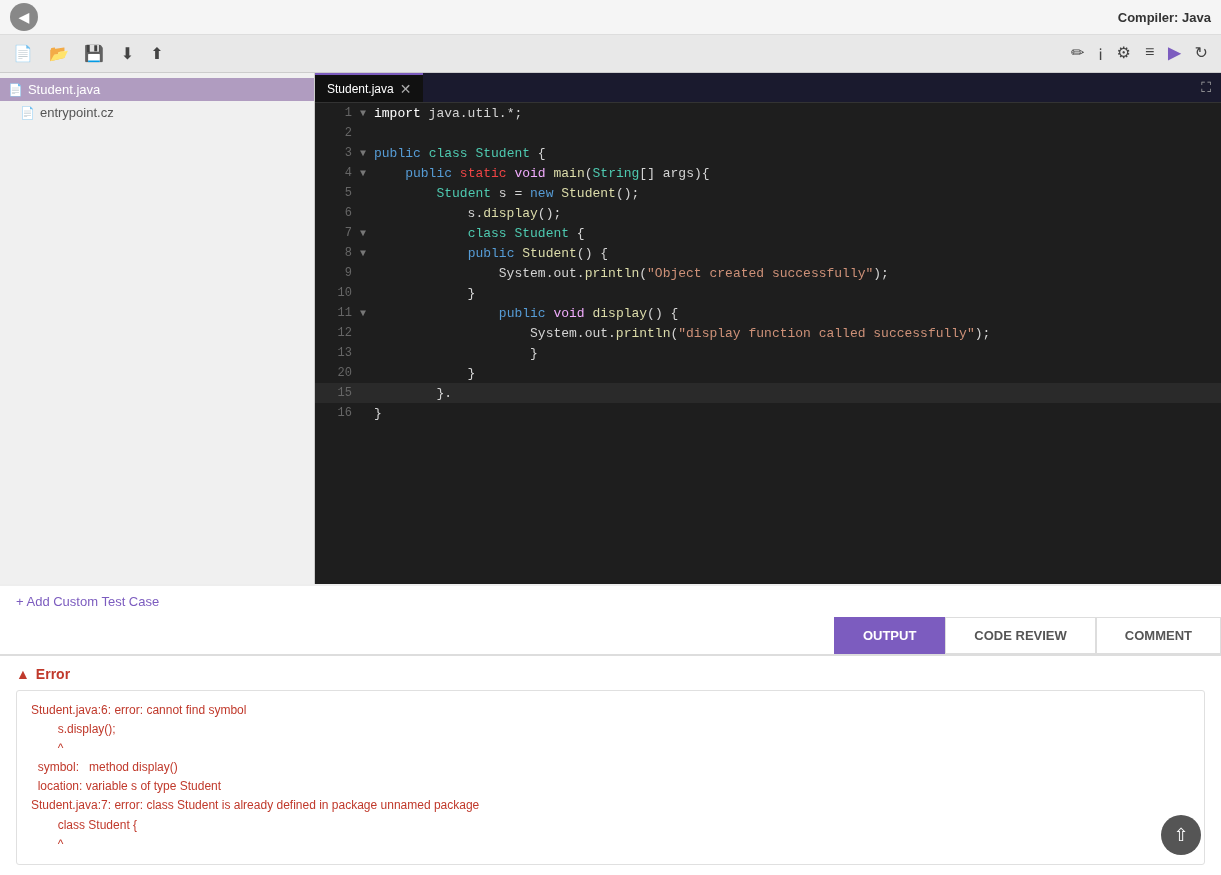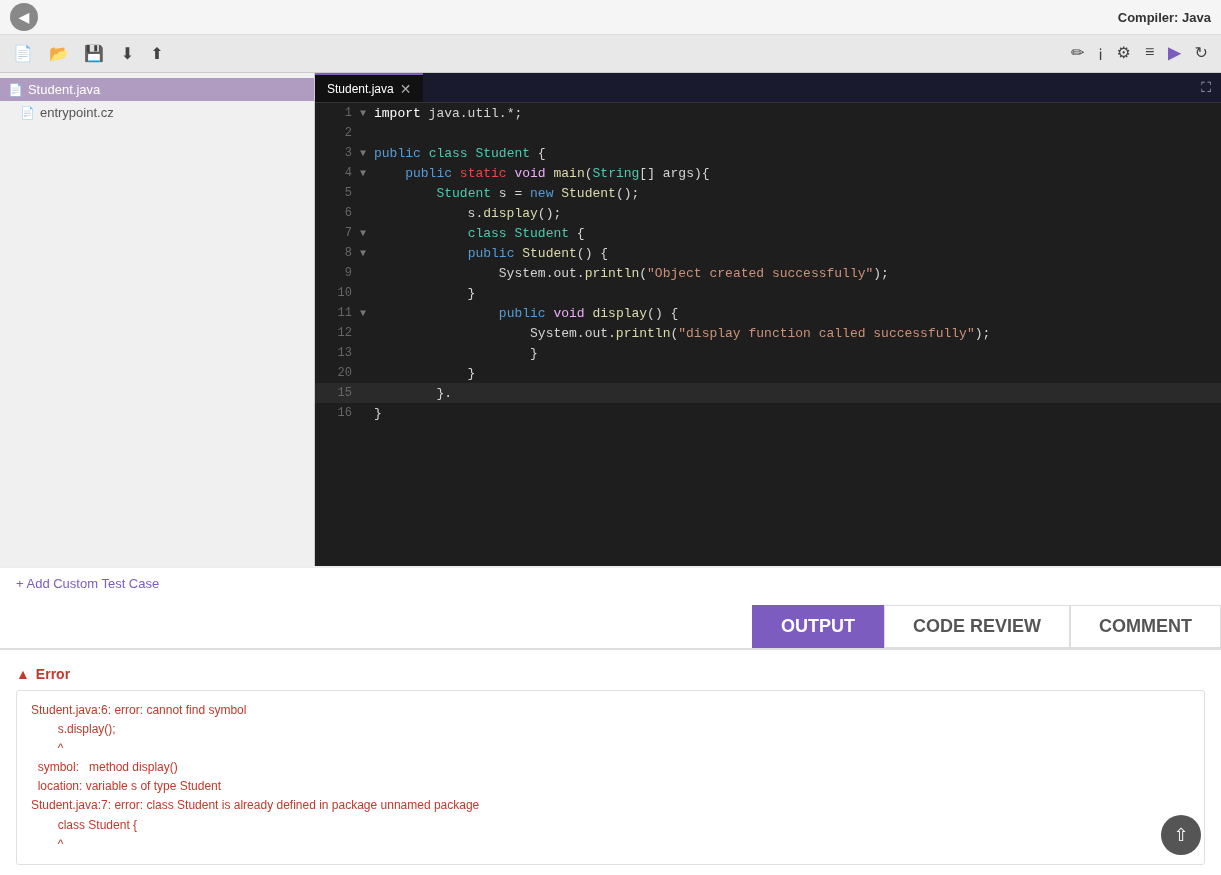--- a/index.html
+++ b/index.html
@@ -166,39 +166,38 @@
     .plain { color: #d4d4d4; }
     .type { color: #4ec9b0; }
     .method { color: #dcdcaa; }
 
     
     .bottom-section {
       background: #fff;
       border-top: 2px solid #eee;
       display: flex;
       flex-direction: column;
-      gap: 6px;
     }
     .add-test-case {
       padding: 8px 16px;
       color: #7c5cbf;
       font-size: 13px;
       cursor: pointer;
     }
 
     
     .output-tabs {
       display: flex;
       border-bottom: 2px solid #ddd;
       justify-content: flex-end;
       background: #fff;
     }
     .output-tab {
       padding: 10px 28px;
-      font-size: 18px;
+      font-size: 13px;
       font-weight: bold;
       cursor: pointer;
       color: #555;
       border: 1px solid #ddd;
     }
     .output-tab.active {
       background: #7c5cbf;
       color: #fff;
       border-color: #7c5cbf;
     }

